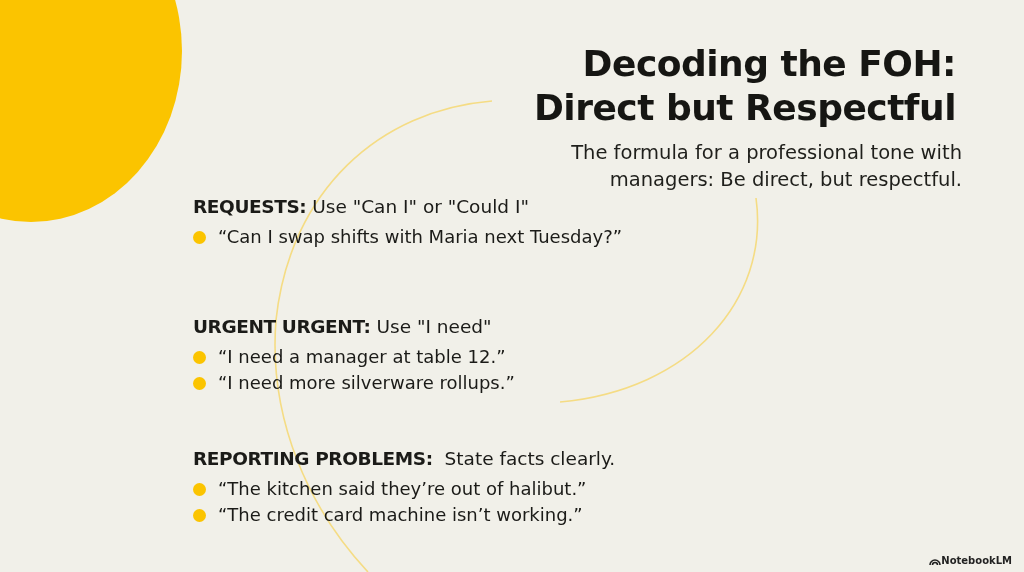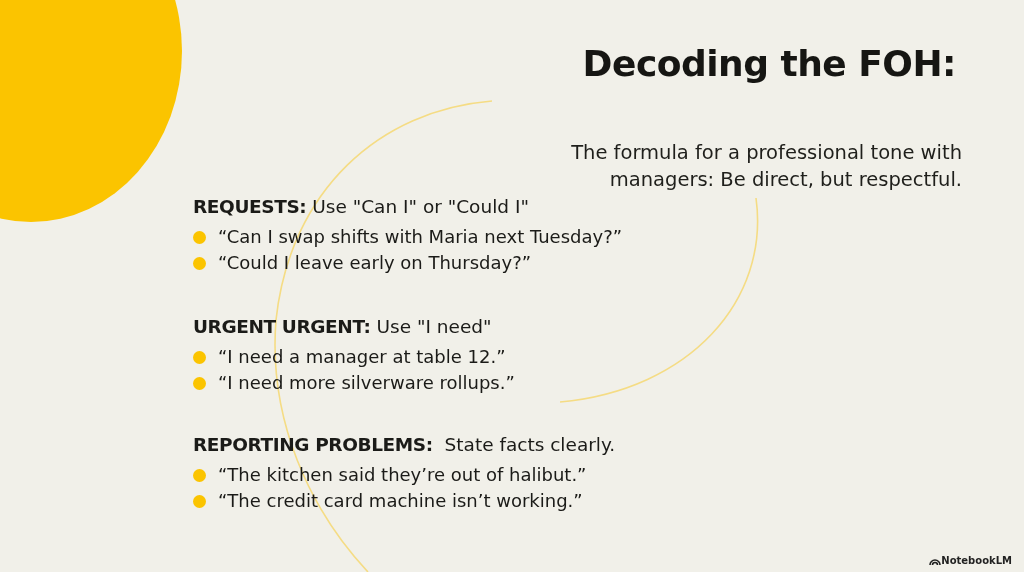--- a/index.html
+++ b/index.html
@@ -43,56 +43,53 @@
 
 <div class="sun"></div>
 
 <svg class="arcs" viewBox="0 0 1024 572">
   <path d="M 492 101 C 380 110, 290 190, 276 320 C 268 420, 310 510, 368 572" fill="none" stroke="#f5dc84" stroke-width="1.6"></path>
   <path d="M 756 198 C 770 300, 690 390, 560 402" fill="none" stroke="#f5dc84" stroke-width="1.6"></path>
 </svg>
 
 <h1 class="title">
   <div>Decoding the FOH:</div>
+  <div>Direct but Respectful</div>
 </h1>
 
 <p class="subtitle">
   <span>The formula for a professional tone with</span><br>
   <span>managers: Be direct, but respectful.</span>
 </p>
 
 <div class="section" style="top:194px;">
   <div class="section-head">
     <span class="label">REQUESTS:</span><span> Use "Can I" or "Could I"</span>
   </div>
   <div class="item">
     <span class="dot"></span>
     <span>“Can I swap shifts with Maria next Tuesday?”</span>
-  </div>
-  <div class="item">
-    <span class="dot"></span>
-    <span>“Could I leave early on Thursday?”</span>
   </div>
 </div>
 
 <div class="section" style="top:314px;">
   <div class="section-head">
     <span class="label">URGENT URGENT:</span><span> Use "I need"</span>
   </div>
   <div class="item">
     <span class="dot"></span>
     <span>“I need a manager at table 12.”</span>
   </div>
   <div class="item">
     <span class="dot"></span>
     <span>“I need more silverware rollups.”</span>
   </div>
 </div>
 
-<div class="section" style="top:432px;text-align:center;">
+<div class="section" style="top:446px;text-align:center;">
   <div class="section-head">
     <span class="label">REPORTING PROBLEMS:</span><span style="white-space:pre;">  State facts clearly.</span>
   </div>
   <div class="item">
     <span class="dot"></span>
     <span>“The kitchen said they’re out of halibut.”</span>
   </div>
   <div class="item">
     <span class="dot"></span>
     <span>“The credit card machine isn’t working.”</span>

